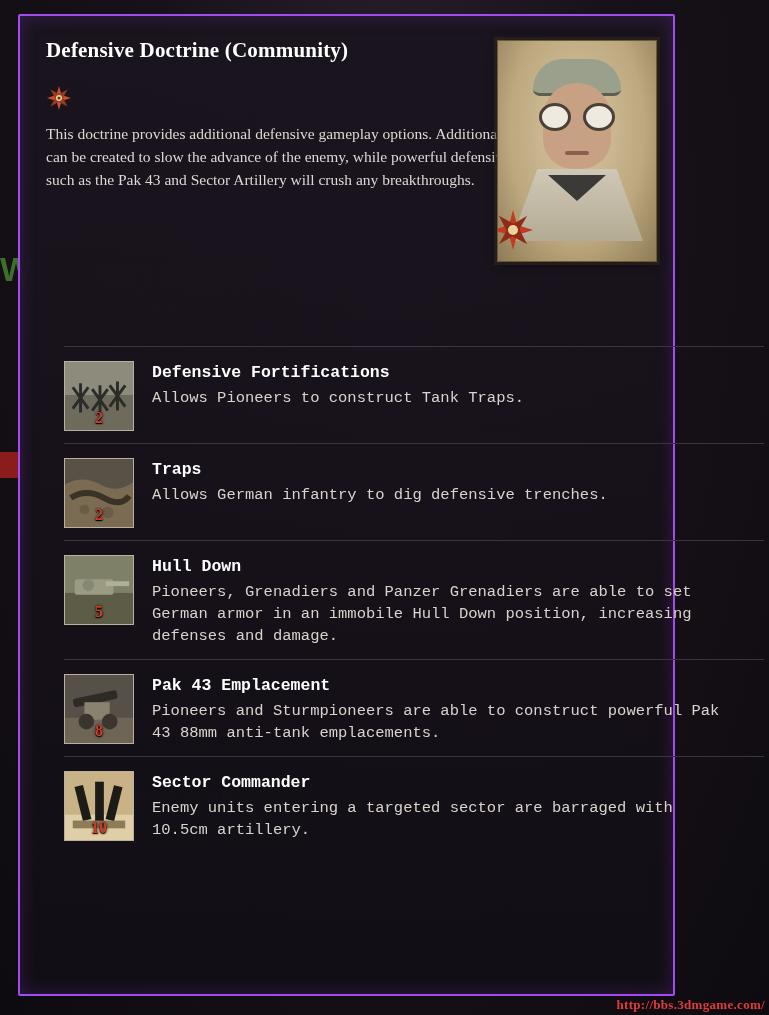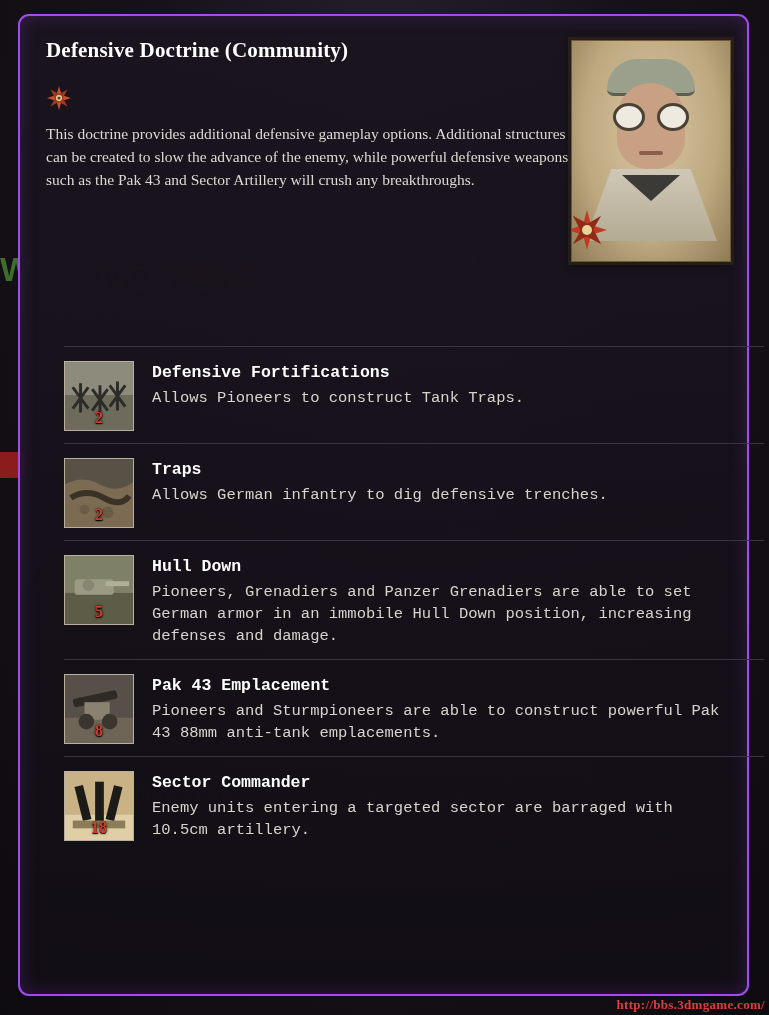--- a/index.html
+++ b/index.html
@@ -85,25 +85,25 @@
     height: 120px;
     border: 1px solid #241d28;
     background: rgba(255,255,255,0.012);
   }
 
   
   .card {
     position: absolute;
     left: 18px;
     top: 14px;
-    width: 731px;
+    width: 657px;
     height: 982px;
     box-sizing: border-box;
     border: 2px solid #a24cf0;
-    border-radius: 11px;
+    border-radius: 2px;
     background: linear-gradient(180deg, rgba(26,20,30,0.97) 0%, rgba(18,14,21,0.97) 100%);
     box-shadow: 0 0 18px rgba(140,60,220,0.25) inset;
     padding: 22px 26px 0 26px;
   }
 
   .title {
     font-size: 21px;
     font-weight: bold;
     color: #ffffff;
     letter-spacing: 0.2px;
@@ -423,21 +423,21 @@
         <svg class="art" viewBox="0 0 70 70" preserveAspectRatio="none">
           <rect width="70" height="70" fill="#c9b285"></rect>
           <rect y="44" width="70" height="26" fill="#e0cfa6"></rect>
           <g fill="#1d1b18">
             <rect x="14" y="14" width="9" height="36" transform="rotate(-14 18 32)"></rect>
             <rect x="31" y="10" width="9" height="42"></rect>
             <rect x="46" y="14" width="9" height="36" transform="rotate(14 50 32)"></rect>
           </g>
           <rect x="8" y="50" width="54" height="8" fill="#8d7c58"></rect>
         </svg>
-        <div class="ab-cost">18</div>
+        <div class="ab-cost">10</div>
       </div>
       <div class="ab-body">
         <div class="ab-name">Sector Commander</div>
         <div class="ab-desc">Enemy units entering a targeted sector are barraged with 10.5cm artillery.</div>
       </div>
     </div>
 
   </div>
 </div>
 

